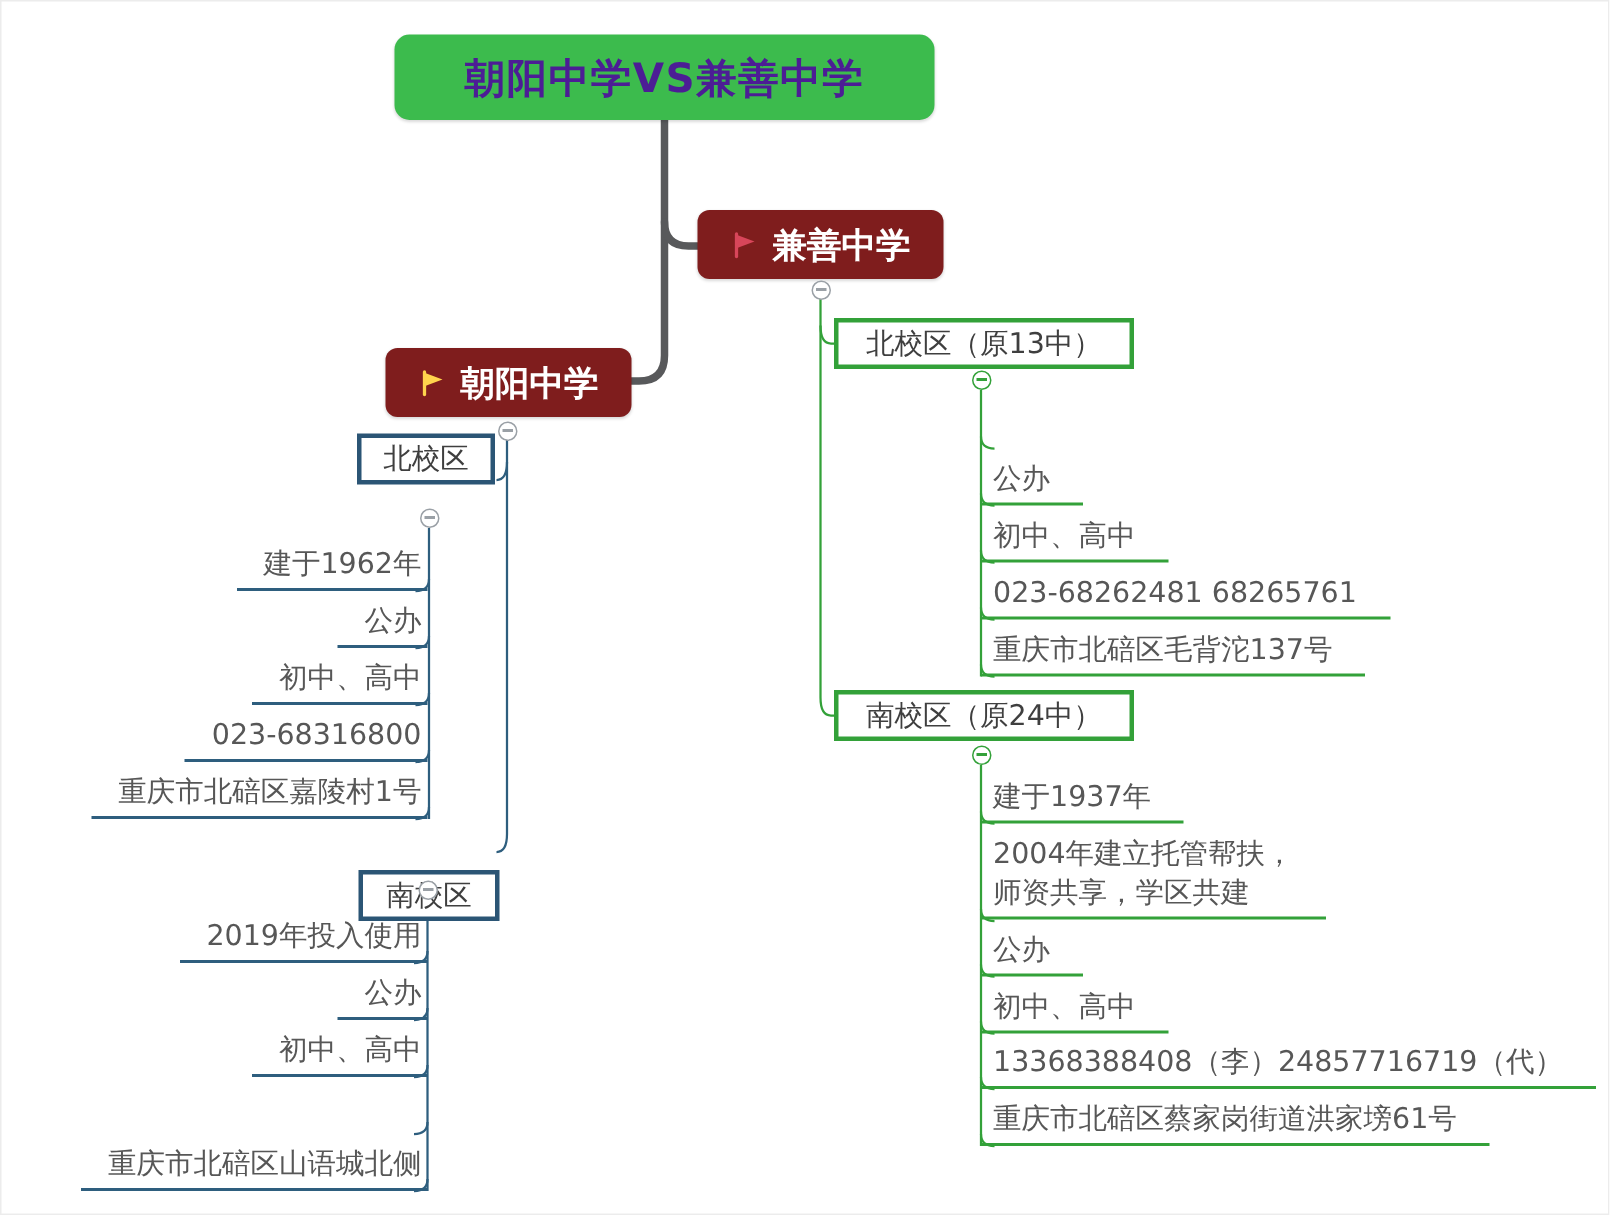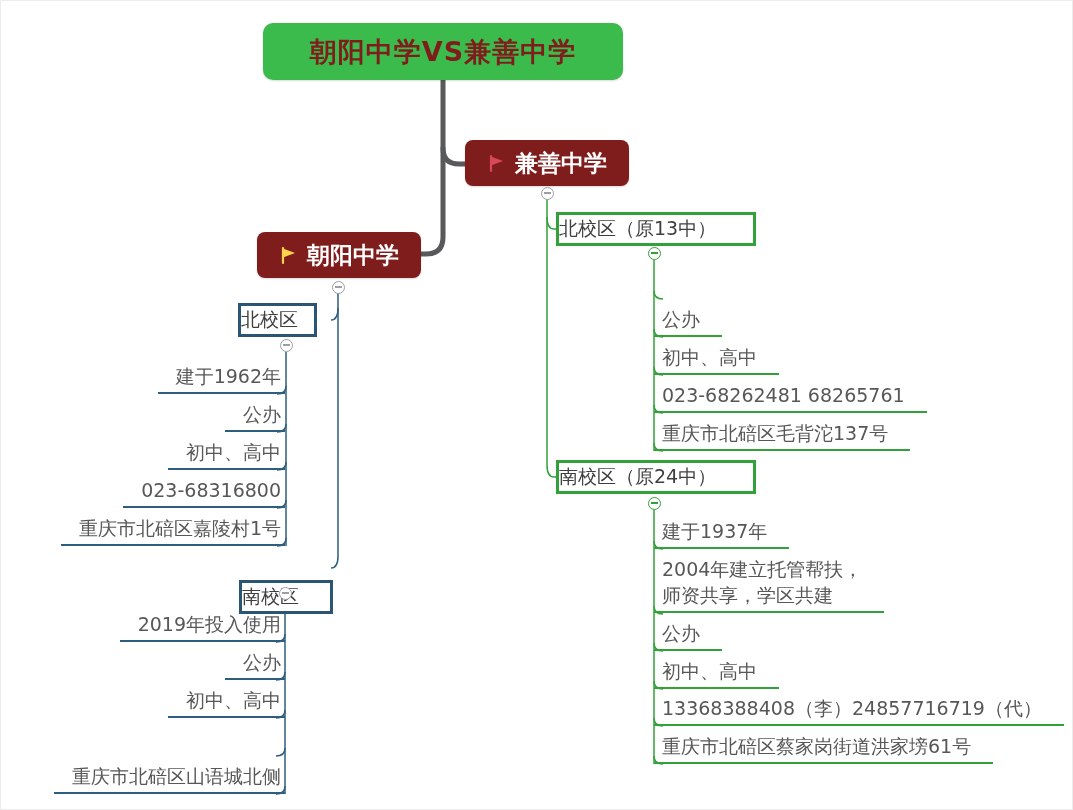--- a/index.html
+++ b/index.html
@@ -7,41 +7,41 @@
     position:relative;width:1073px;height:810px;background:#ffffff;
     font-family:"DejaVu Sans","Liberation Sans",sans-serif;
     overflow:hidden;border:1px solid #ececec;box-sizing:border-box;
   }
   #wires{position:absolute;left:0;top:0;z-index:1;}
   
   .root-node{
     position:absolute;left:262px;top:22px;width:360px;height:57px;
     background:#3CBB4D;border-radius:10px;z-index:3;
     display:flex;align-items:center;justify-content:center;
-    color:#7f1d1d;font-size:27px;font-weight:bold;letter-spacing:1px;
+    color:#4c1d95;font-size:27px;font-weight:bold;letter-spacing:1px;
     box-shadow:0 1px 2px rgba(0,0,0,.15);
   }
   .branch-node{
     position:absolute;background:#7f1d1d;border-radius:8px;z-index:3;
     display:flex;align-items:center;justify-content:center;gap:9px;
     color:#fff;font-size:23px;font-weight:bold;
     box-shadow:0 1px 2px rgba(0,0,0,.15);
   }
   .branch-node.jianshan{left:464px;top:139px;width:164px;height:46px;}
   .branch-node.chaoyang{left:256px;top:231px;width:164px;height:46px;}
   .campus-box{
     position:absolute;background:#fff;border-radius:0;z-index:3;
-    display:flex;align-items:center;justify-content:flex-start;
+    display:flex;align-items:center;justify-content:center;
     font-size:19px;color:#3f3f3f;box-sizing:border-box;
   }
   .campus-box.green{border:3px solid #33A139;}
   .campus-box.navy{border:3px solid #2B5575;}
   .campus-box.n13{left:555px;top:211px;width:200px;height:34px;}
   .campus-box.s24{left:555px;top:459px;width:200px;height:34px;}
-  .campus-box.nL{left:237px;top:302px;width:79px;height:34px;}
+  .campus-box.nL{left:237px;top:288px;width:92px;height:34px;}
   .campus-box.sL{left:238px;top:567px;width:94px;height:34px;margin-top:12px;}
   
   .leaf{
     position:absolute;z-index:2;font-size:19px;color:#575757;
     line-height:26px;white-space:pre-line;padding:0 4px 3px 4px;
   }
   .leaf.l{right:787px;text-align:center;border-bottom:2.5px solid #2E5E7E;padding-left:18px;}
   .leaf.r{left:653px;text-align:left;border-bottom:2.5px solid #33A139;padding-right:22px;padding-left:8px;}
   
   .collapse{

